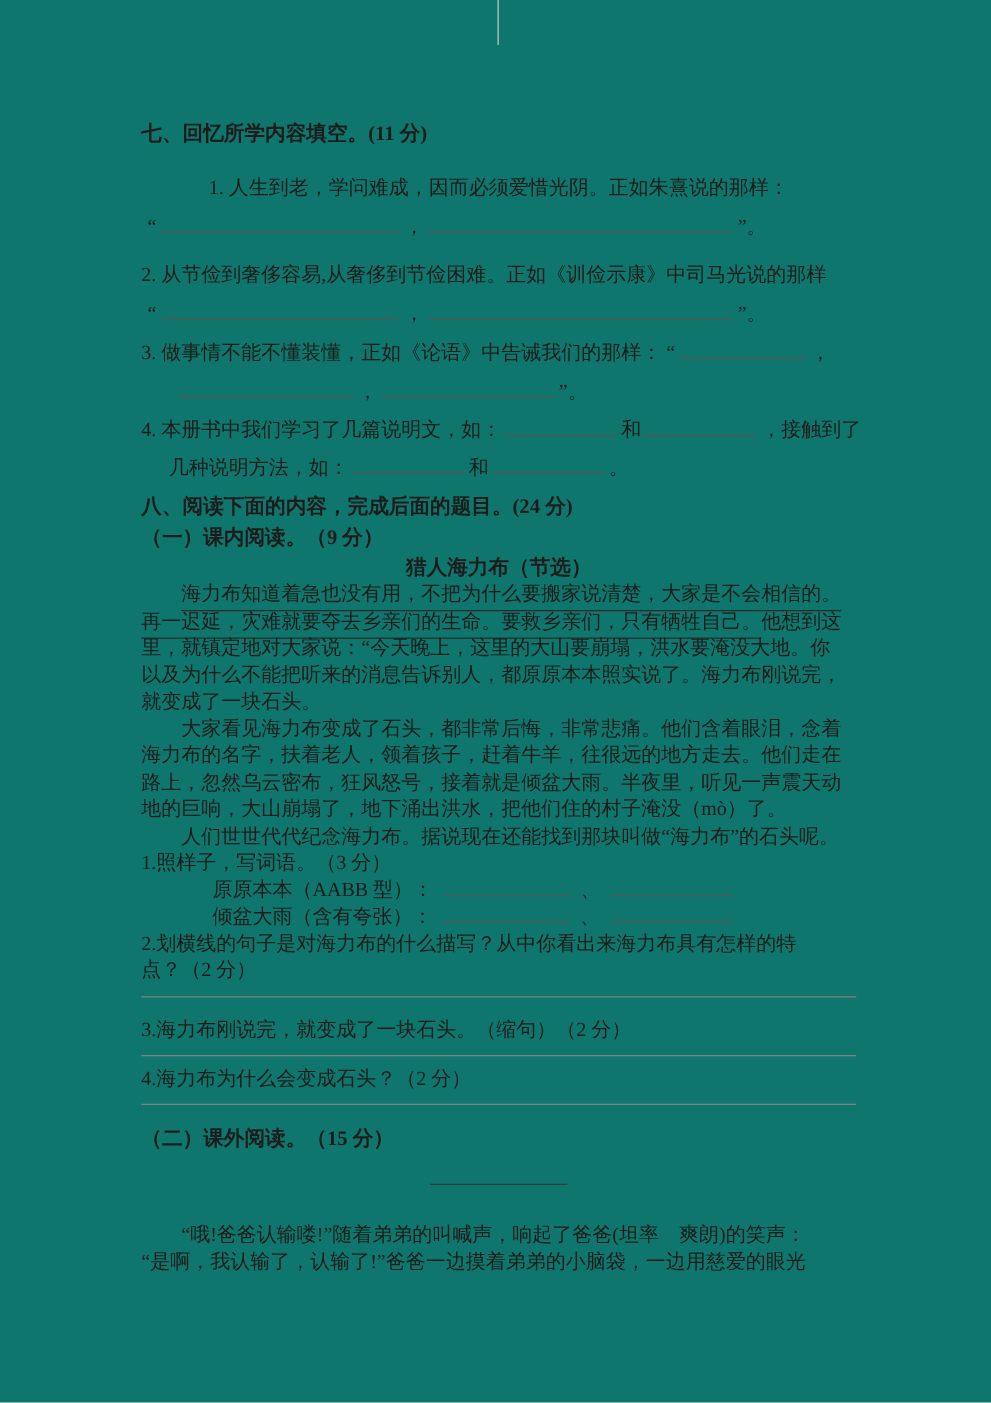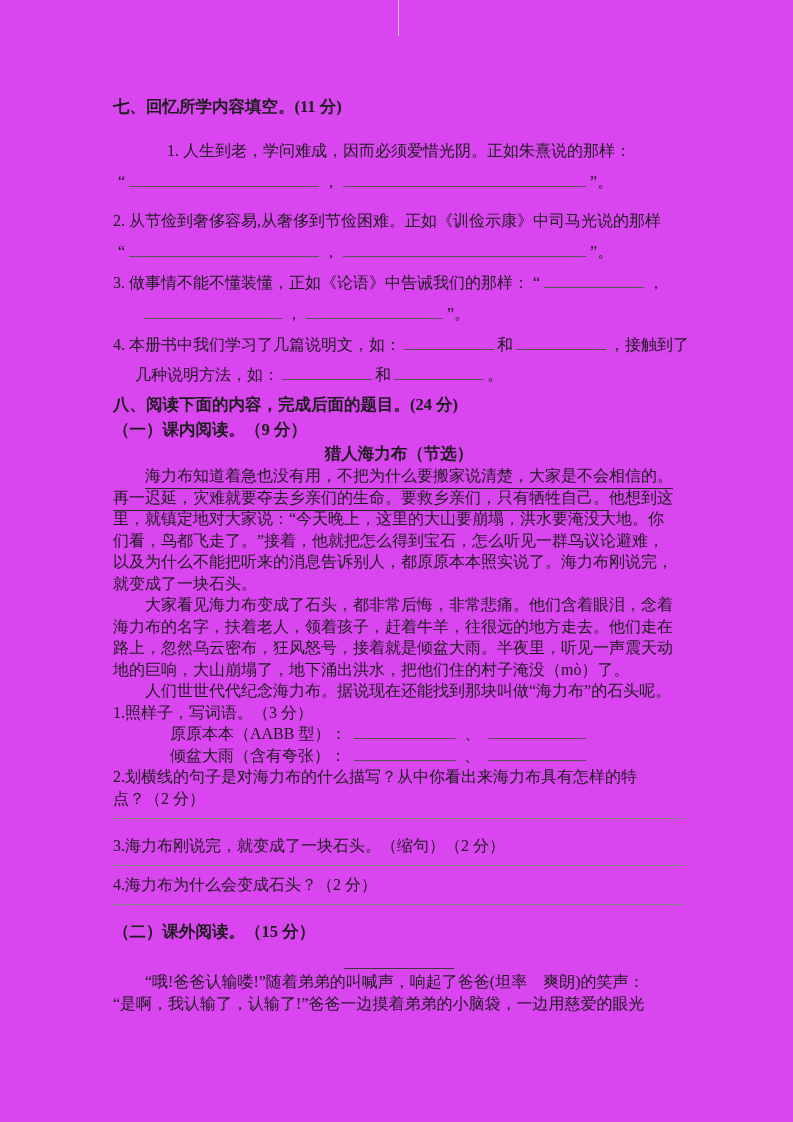--- a/index.html
+++ b/index.html
@@ -1,20 +1,20 @@
 <!DOCTYPE html>
 <html><head>
 <meta charset="utf-8">
 <style>
   html,body{margin:0;padding:0;background:#e8e8e8;}
   .page{
     position:relative;
     width:793px;height:1122px;
     margin:0 auto;
-    background:#d946ef;
+    background:#0f766e;
     font-family:"Liberation Serif","DejaVu Serif",serif;
     color:#1c1c1c;
     font-size:16px;
     overflow:hidden;
   }
   .scan-line{
     position:absolute;
     left:398px;top:0;
     width:1px;height:36px;
     background:#c4c4c4;
@@ -58,21 +58,21 @@
   .rule{
     border:none;border-top:1px solid #808080;
     width:572px;height:0;margin:0;
   }
   .center-rule{
     border:none;border-top:1px solid #3a3a3a;
     width:110px;height:0;margin:0 auto;
   }
   .mt3{margin-top:3px;}.mt2{margin-top:2px;}
   .mt8{margin-top:8px;}.mt10{margin-top:22px;text-align:center;}.mt11{margin-top:16px;}
-  .mt12{margin-top:8px;}.mt14{margin-top:2px;}.mt9{margin-top:9px;}
+  .mt12{margin-top:8px;}.mt14{margin-top:30px;}.mt9{margin-top:9px;}
   .mt25{margin-top:25px;}
 </style>
 </head>
 <body>
 
 <div class="page">
   <div class="scan-line"></div>
 
   <div class="content">
 
@@ -107,21 +107,20 @@
     </div>
 
     <div class="h-section mt8">八、阅读下面的内容，完成后面的题目。(24 分)</div>
     <div class="h-section mt3">（一）课内阅读。（9 分）</div>
 
     <div class="p-title mt2">猎人海力布（节选）</div>
 
     <div class="pline"><span class="indent2"></span><span class="ul-seg">海力布知道着急也没有用，不把为什么要搬家说清楚，大家是不会相信的。</span></div>
     <div class="pline"><span class="ul-seg">再一迟延，灾难就要夺去乡亲们的生命。要救乡亲们，只有牺牲自己。</span><span>他想到这</span></div>
     <div class="pline">里，就镇定地对大家说：“今天晚上，这里的大山要崩塌，洪水要淹没大地。你</div>
-    <div class="pline">们看，鸟都飞走了。”接着，他就把怎么得到宝石，怎么听见一群鸟议论避难，</div>
     <div class="pline">以及为什么不能把听来的消息告诉别人，都原原本本照实说了。海力布刚说完，</div>
     <div class="pline">就变成了一块石头。</div>
     <div class="pline"><span class="indent2"></span><span>大家看见海力布变成了石头，都非常后悔，非常悲痛。他们含着眼泪，念着</span></div>
     <div class="pline">海力布的名字，扶着老人，领着孩子，赶着牛羊，往很远的地方走去。他们走在</div>
     <div class="pline">路上，忽然乌云密布，狂风怒号，接着就是倾盆大雨。半夜里，听见一声震天动</div>
     <div class="pline">地的巨响，大山崩塌了，地下涌出洪水，把他们住的村子淹没（mò）了。</div>
     <div class="pline"><span class="indent2"></span><span>人们世世代代纪念海力布。据说现在还能找到那块叫做“海力布”的石头呢。</span></div>
 
     <div class="pline">1.照样子，写词语。（3 分）</div>
     <div class="word-row">

